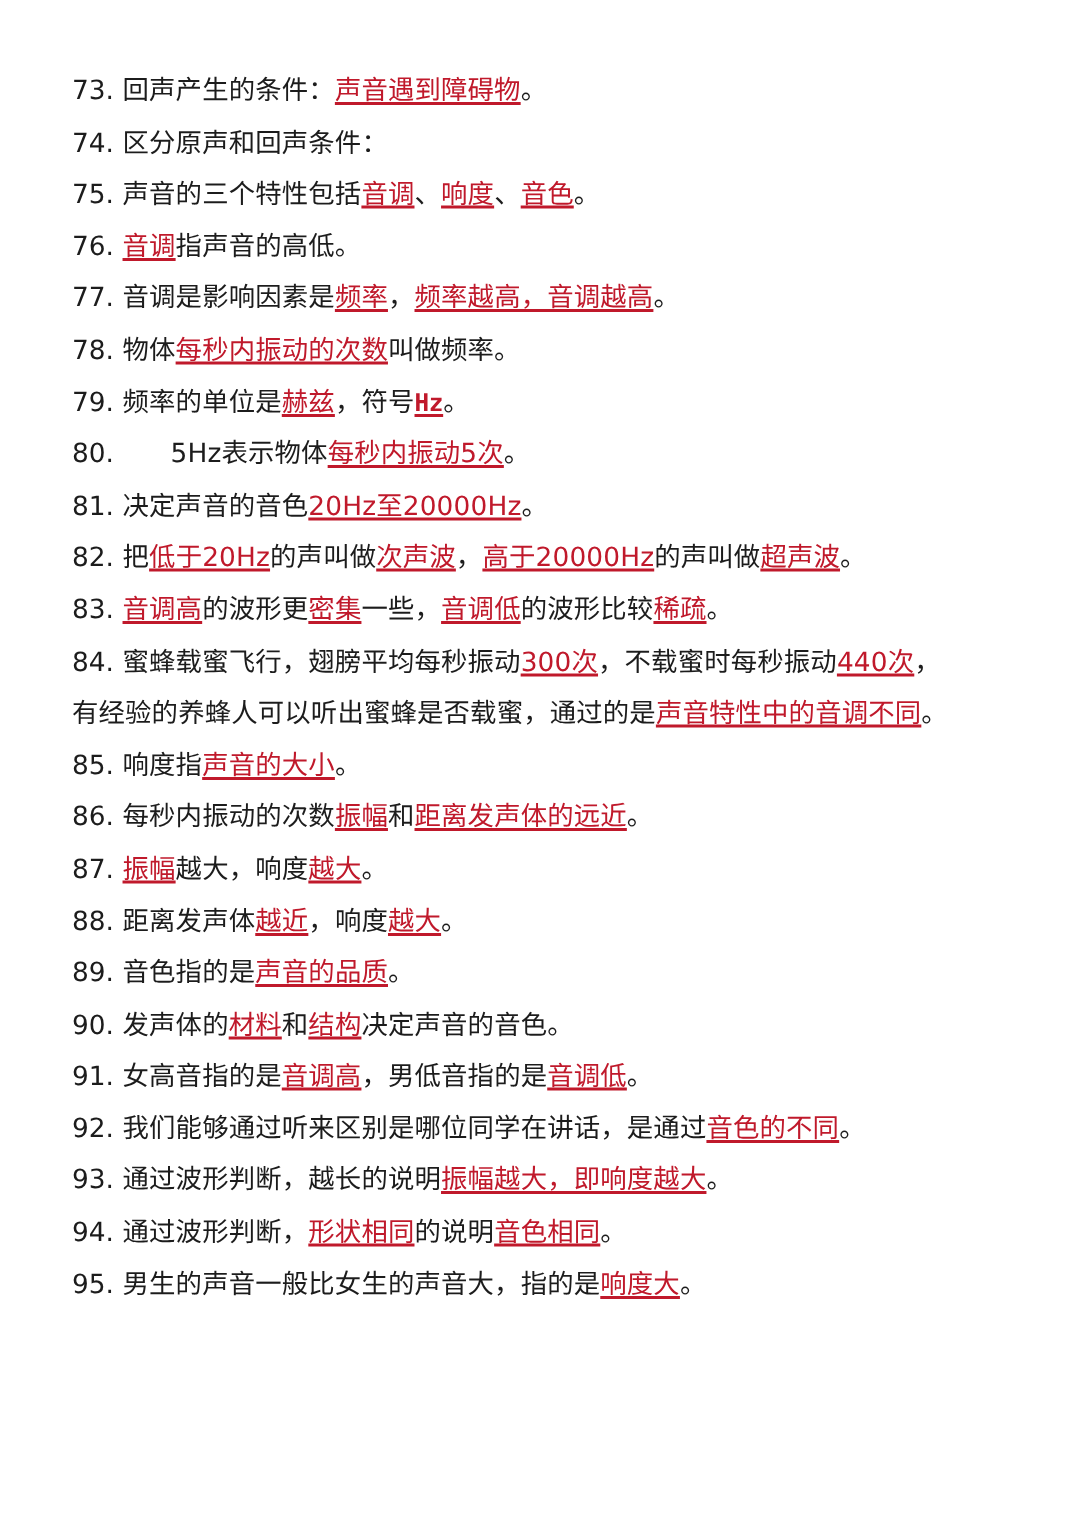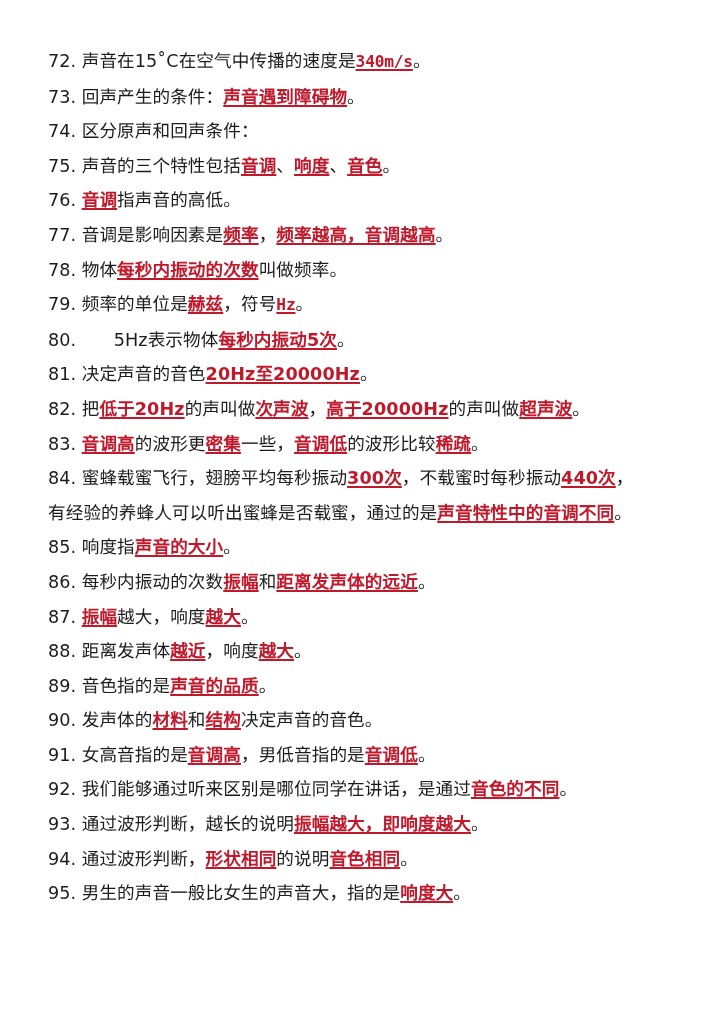--- a/index.html
+++ b/index.html
@@ -32,21 +32,21 @@
     letter-spacing: 0.1px;
     font-weight: 500;
   }
   .num {
     font-family: "DejaVu Sans", "Liberation Sans", sans-serif;
     font-weight: 500;
     letter-spacing: 0px;
   }
   .hi {
     color: #c0192b;
-    font-weight: 700;
+    font-weight: 400;
     text-decoration: underline;
     text-decoration-color: #c0192b;
     text-underline-offset: 2px;
     text-decoration-thickness: 1.6px;
   }
   .ascii {
     font-family: "DejaVu Sans Mono", "Liberation Mono", monospace;
     font-size: 16.2px;
     font-weight: 700;
     letter-spacing: -0.2px;
@@ -54,21 +54,20 @@
   .plainnum {
     font-family: "DejaVu Sans", "Liberation Sans", sans-serif;
     margin-left: 32px;
   }
 </style>
 </head>
 <body>
 
 <div id="page">
   <div id="lines">
-      <div class="line"><span class="num">72.</span> <span>声音在15</span><span>˚C</span><span>在空气中传播的速度是</span><span class="hi ascii">340m/s</span><span>。</span></div>
       <div class="line"><span class="num">73.</span> <span>回声产生的条件：</span><span class="hi">声音遇到障碍物</span><span>。</span></div>
       <div class="line"><span class="num">74.</span> <span>区分原声和回声条件：</span></div>
       <div class="line"><span class="num">75.</span> <span>声音的三个特性包括</span><span class="hi">音调</span><span>、</span><span class="hi">响度</span><span>、</span><span class="hi">音色</span><span>。</span></div>
       <div class="line"><span class="num">76.</span> <span class="hi">音调</span><span>指声音的高低。</span></div>
       <div class="line"><span class="num">77.</span> <span>音调是影响因素是</span><span class="hi">频率</span><span>，</span><span class="hi">频率越高，音调越高</span><span>。</span></div>
       <div class="line"><span class="num">78.</span> <span>物体</span><span class="hi">每秒内振动的次数</span><span>叫做频率。</span></div>
       <div class="line"><span class="num">79.</span> <span>频率的单位是</span><span class="hi">赫兹</span><span>，符号</span><span class="hi ascii">Hz</span><span>。</span></div>
       <div class="line"><span class="num">80.</span> <span class="plainnum">5Hz</span><span>表示物体</span><span class="hi">每秒内振动5次</span><span>。</span></div>
       <div class="line"><span class="num">81.</span> <span>决定声音的音色</span><span class="hi">20Hz至20000Hz</span><span>。</span></div>
       <div class="line"><span class="num">82.</span> <span>把</span><span class="hi">低于20Hz</span><span>的声叫做</span><span class="hi">次声波</span><span>，</span><span class="hi">高于20000Hz</span><span>的声叫做</span><span class="hi">超声波</span><span>。</span></div>

